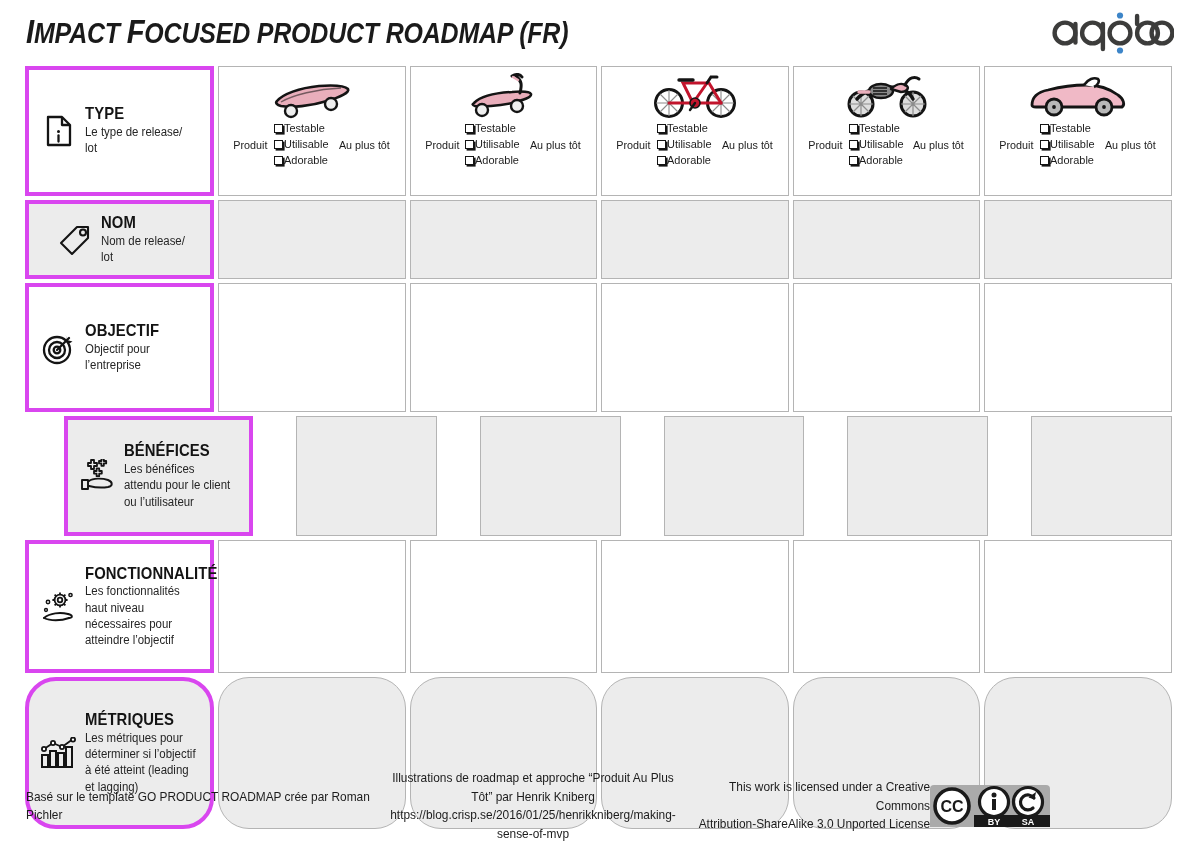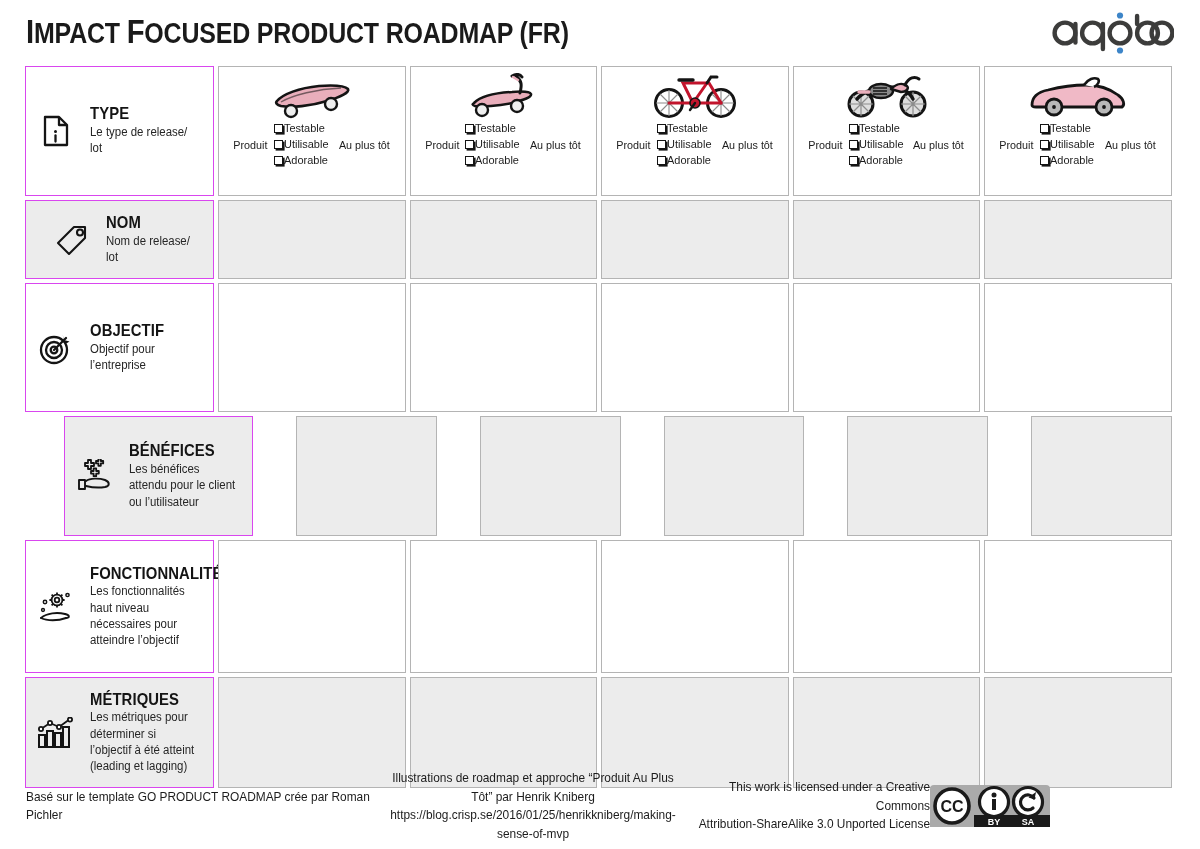--- a/index.html
+++ b/index.html
@@ -13,20 +13,21 @@
 
   
   .page-header {
     position: absolute;
     left: 0; top: 0;
     width: 1200px; height: 62px;
     display: flex;
     align-items: center;
     justify-content: space-between;
     padding: 0 26px;
+    font-style: italic;
   }
   .page-title {
     font-family: "Liberation Sans Narrow", "Liberation Sans", sans-serif;
     font-size: 29px;
     font-weight: bold;
     letter-spacing: -0.2px;
     color: #1a1a1a;
     transform: scaleX(0.86);
     transform-origin: left center;
     white-space: nowrap;
@@ -46,43 +47,42 @@
     gap: 4px;
   }
   .grid-row {
     display: flex;
     gap: 4px;
     width: 100%;
   }
   .row-label-cell {
     width: 189px;
     flex: 0 0 189px;
-    border: 1px solid #d946ef;
+    border: 4px solid #d946ef;
     display: flex;
     align-items: center;
     padding: 0 6px 0 10px;
-    gap: 8px;
   }
   .release-cell {
     flex: 1 1 0;
     border: 1px solid #b4b4b4;
     position: relative;
   }
   .row-shaded .row-label-cell,
   .row-shaded .release-cell { background: #ececec; }
   .row-plain .row-label-cell,
   .row-plain .release-cell { background: #ffffff; }
 
   
   .h-type     .row-label-cell, .h-type     .release-cell { height: 130px; }
   .h-nom      .row-label-cell, .h-nom      .release-cell { height: 79px; padding-left: 26px; }
   .h-objectif .row-label-cell, .h-objectif .release-cell { height: 129px; }
   .h-benefices .row-label-cell, .h-benefices .release-cell { height: 120px; margin-left: 39px; }
   .h-fonction .row-label-cell, .h-fonction .release-cell { height: 133px; }
-  .h-metriques .row-label-cell, .h-metriques .release-cell { height: 111px; }
+  .h-metriques .row-label-cell, .h-metriques .release-cell { height: 152px; border-radius: 31px; }
 
   
   .row-icon {
     flex: 0 0 auto;
     width: 40px;
     display: flex;
     align-items: center;
     justify-content: center;
     margin-right: 6px;
   }

